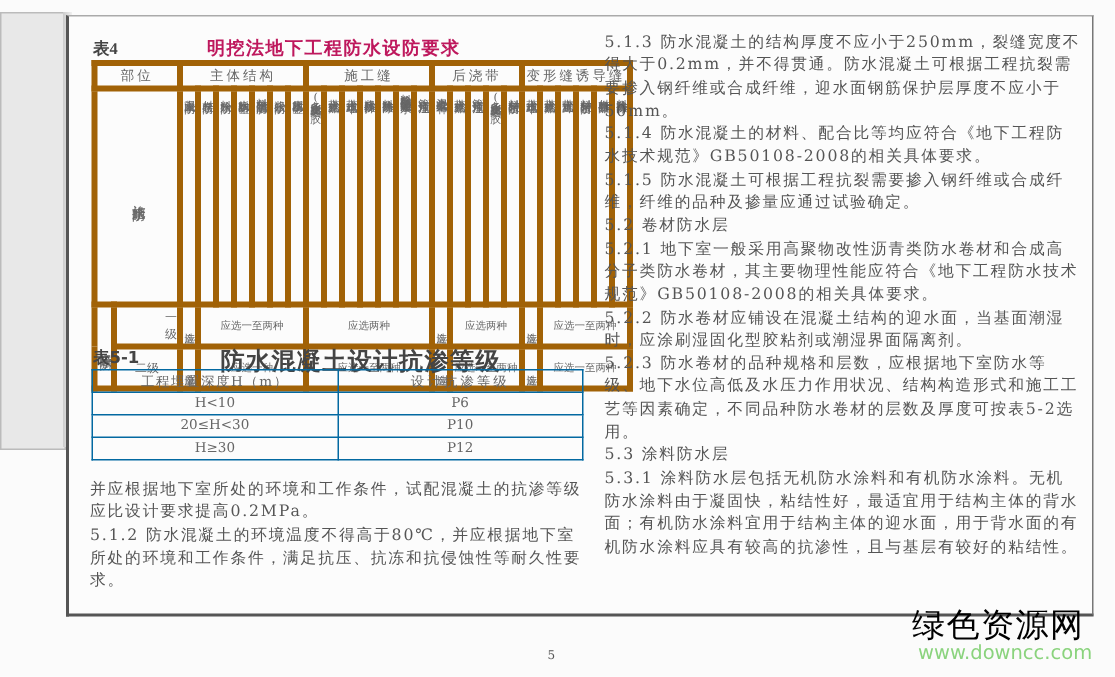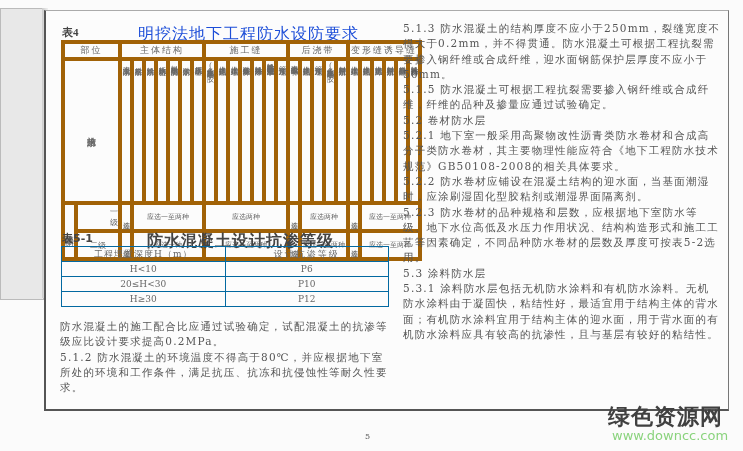--- a/index.html
+++ b/index.html
@@ -1,38 +1,38 @@
 <!DOCTYPE html>
 <html><head>
 <meta charset="utf-8">
 <style>
   html,body{margin:0;padding:0;}
   body{width:743px;height:451px;background:#fbfbfb;position:relative;overflow:hidden;font-family:"DejaVu Serif",serif;color:#555;}
   .strip{position:absolute;left:0;top:8px;width:42px;height:290px;background:#e8e8e8;border:1px solid #bbb;}
   .strip-shadow{position:absolute;left:42px;top:8px;width:6px;height:290px;background:linear-gradient(90deg,#ccc,#f0f0f0);}
   .frame{position:absolute;left:44px;top:10px;width:682px;height:398px;border-left:2px solid #555;border-bottom:2px solid #555;border-top:1px solid #aaa;border-right:1px solid #777;background:#fcfcfc;}
   .t4cap{position:absolute;left:62px;top:25px;font-family:Liberation Serif, serif;font-weight:bold;font-size:11px;color:#444;}
-  .t4title{position:absolute;left:138px;top:24px;font-family:"DejaVu Sans",sans-serif;font-weight:normal;font-size:16px;color:#1d4ed8;letter-spacing:1px;}
+  .t4title{position:absolute;left:138px;top:24px;font-family:"DejaVu Sans",sans-serif;font-weight:bold;font-size:12px;color:#be185d;letter-spacing:1px;}
   table{border-collapse:collapse;position:absolute;}
   .t4{left:61px;top:40px;width:328px;font-size:8px;color:#666;}
   .t4 td{border:4px solid #a16207;text-align:center;padding:0;vertical-align:top;}
   .t4 .hd{font-size:9px;height:13px;vertical-align:middle;letter-spacing:2px;}
   .vert{writing-mode:vertical-rl;text-orientation:upright;font-size:7.5px;line-height:8px;margin:1px auto;letter-spacing:-0.5px;}
   .t4 .mid{vertical-align:middle;}
   .t4 .small{font-size:7px;line-height:11px;vertical-align:middle;}
   .t51cap{position:absolute;left:62px;top:231px;font-family:"DejaVu Sans",sans-serif;font-weight:bold;font-size:11px;color:#444;}
   .t51title{position:absolute;left:147px;top:231px;font-family:"DejaVu Sans",sans-serif;font-weight:bold;font-size:16px;color:#444;letter-spacing:1px;}
   .t51{left:61px;top:246px;width:328px;font-size:9px;color:#666;}
   .t51 td{border:1px solid #0369a1;text-align:center;height:14px;padding:0;}
   .para{position:absolute;font-size:10.5px;line-height:15.3px;color:#555;letter-spacing:1.2px;}
   .lp{left:60px;top:319px;width:335px;}
   .rp{left:403px;top:21px;width:318px;}
   .para p{margin:0;}
   .pagenum{position:absolute;left:365px;top:432px;font-size:8px;color:#555;}
-  .wm{position:absolute;left:608px;top:402px;font-family:"DejaVu Sans",sans-serif;font-weight:bold;font-size:22px;color:#404040;letter-spacing:1px;}
+  .wm{position:absolute;left:608px;top:402px;font-family:"DejaVu Sans",sans-serif;font-weight:normal;font-size:22px;color:#000000;letter-spacing:1px;}
   .wmurl{position:absolute;left:612px;top:428px;font-family:"DejaVu Sans",sans-serif;font-size:13px;color:#8ad37d;}
 </style>
 </head>
 <body>
 
 <div class="strip"></div>
 <div class="strip-shadow"></div>
 
 <div class="frame"></div>
 
@@ -184,26 +184,27 @@
     <td>P10</td>
   </tr>
   <tr>
     <td>H≥30</td>
     <td>P12</td>
   </tr>
 </tbody>
   </table>
 
 <div class="para lp">
-  <p>防水混凝土的施工配合比应通过试验确定，试配混凝土的抗渗等级应比设计要求提高0.2MPa。</p>
+  <p>并应根据地下室所处的环境和工作条件，试配混凝土的抗渗等级应比设计要求提高0.2MPa。</p>
   <p>5.1.2 防水混凝土的环境温度不得高于80℃，并应根据地下室所处的环境和工作条件，满足抗压、抗冻和抗侵蚀性等耐久性要求。</p>
 </div>
 
 <div class="para rp">
   <p>5.1.3 防水混凝土的结构厚度不应小于250mm，裂缝宽度不得大于0.2mm，并不得贯通。防水混凝土可根据工程抗裂需要掺入钢纤维或合成纤维，迎水面钢筋保护层厚度不应小于50mm。</p>
+  <p>5.1.4 防水混凝土的材料、配合比等均应符合《地下工程防水技术规范》GB50108-2008的相关具体要求。</p>
   <p>5.1.5 防水混凝土可根据工程抗裂需要掺入钢纤维或合成纤维，纤维的品种及掺量应通过试验确定。</p>
   <p>5.2 卷材防水层</p>
   <p>5.2.1 地下室一般采用高聚物改性沥青类防水卷材和合成高分子类防水卷材，其主要物理性能应符合《地下工程防水技术规范》GB50108-2008的相关具体要求。</p>
   <p>5.2.2 防水卷材应铺设在混凝土结构的迎水面，当基面潮湿时，应涂刷湿固化型胶粘剂或潮湿界面隔离剂。</p>
   <p>5.2.3 防水卷材的品种规格和层数，应根据地下室防水等级、地下水位高低及水压力作用状况、结构构造形式和施工工艺等因素确定，不同品种防水卷材的层数及厚度可按表5-2选用。</p>
   <p>5.3 涂料防水层</p>
   <p>5.3.1 涂料防水层包括无机防水涂料和有机防水涂料。无机防水涂料由于凝固快，粘结性好，最适宜用于结构主体的背水面；有机防水涂料宜用于结构主体的迎水面，用于背水面的有机防水涂料应具有较高的抗渗性，且与基层有较好的粘结性。</p>
 </div>
 
 <div class="pagenum">5</div>

